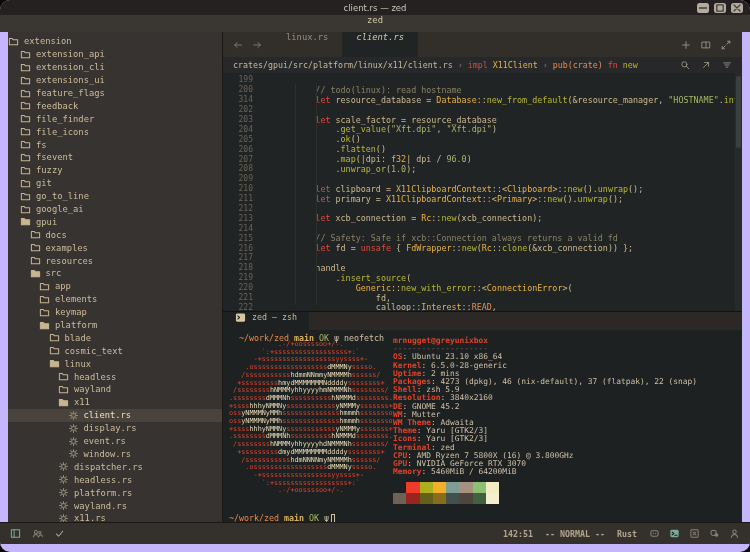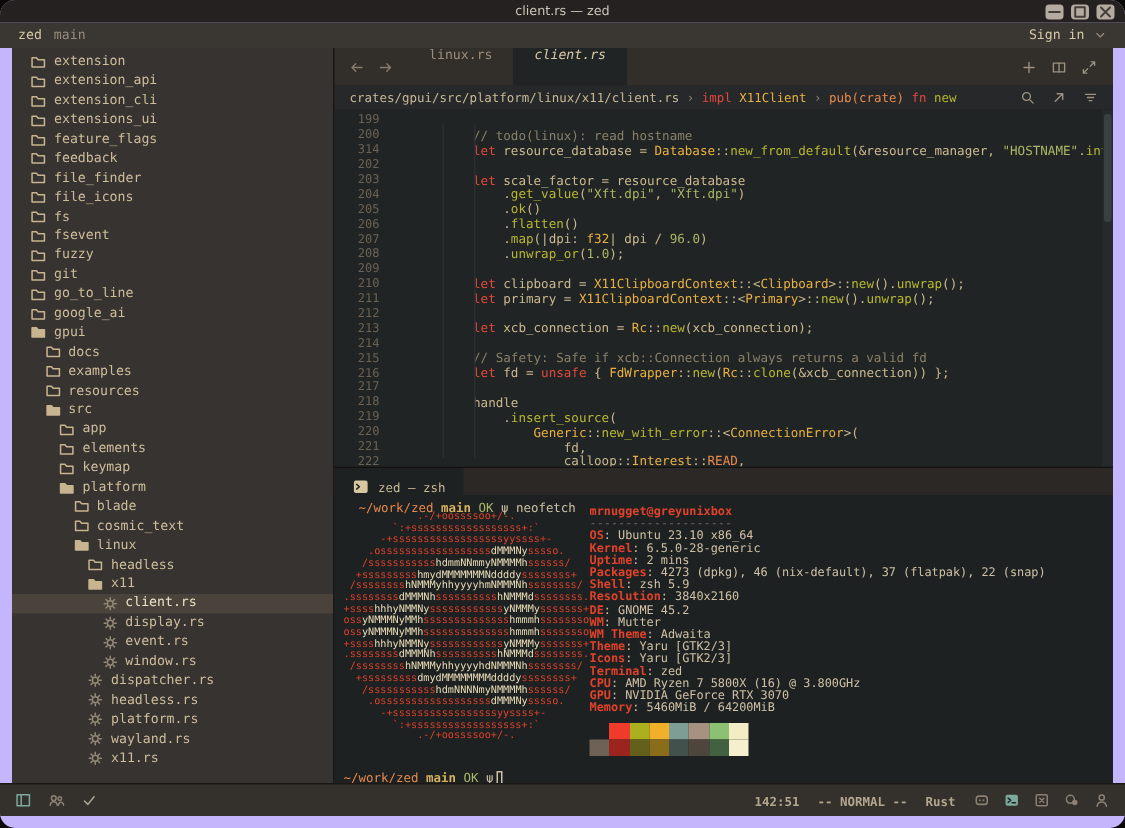--- a/index.html
+++ b/index.html
@@ -4,21 +4,21 @@
 <style>
   html,body{margin:0;padding:0;background:#0a0908;}
   *{box-sizing:border-box;}
   .window{position:relative;width:750px;height:552px;background:#c4b5fd;border-radius:10px;overflow:hidden;font-family:"DejaVu Sans",sans-serif;}
   
   .titlebar{height:15px;background:#242120;display:flex;align-items:center;justify-content:center;position:relative;}
   .titlebar .title{font-size:8.5px;color:#ccc4b8;}
   .win-controls{position:absolute;right:7px;top:2.5px;display:flex;gap:5px;}
   .win-btn{width:12px;height:10px;border-radius:2.5px;background:#b3aaa0;color:#443e37;display:flex;align-items:center;justify-content:center;}
   
-  .header{height:17px;background:#3a3632;display:flex;align-items:center;padding:0 12px;gap:8px;font-family:"DejaVu Sans Mono",monospace;}
+  .header{height:17px;background:#3a3632;display:flex;align-items:center;padding:0 12px;gap:8px;font-family:"DejaVu Sans Mono",monospace;flex-direction:column;}
   .proj{color:#d6c7a8;font-size:8.8px;}
   .branch{color:#968c7b;font-size:8.8px;}
   .header-right{margin-left:auto;display:flex;align-items:center;gap:6px;color:#d6c7a8;font-size:8.8px;}
   .header-right .ic{color:#968c7b;}
   
   .main{display:flex;height:490px;margin:0 8px;background:#151210;}
   
   .sidebar{width:215px;background:#373330;overflow:hidden;position:relative;border-right:1px solid #1a1715;padding-top:3px;flex:none;}
   .trow{height:12.9px;display:flex;align-items:center;font-family:"DejaVu Sans Mono",monospace;font-size:8.8px;color:#cdbd9c;white-space:nowrap;}
   .trow.sel{background:#4a433c;color:#ece0c4;}
@@ -41,21 +41,21 @@
   .gut{width:30px;text-align:right;color:#6b6254;flex:none;font-size:8px;}
   .ltext{margin-left:22px;white-space:pre;}
   .guide{position:absolute;top:10px;bottom:6px;width:1px;background:#2b2f2e;}
   .vscroll{position:absolute;right:0;top:0;width:7px;height:100%;background:#262a2b;}
   .vthumb{position:absolute;right:1px;top:3px;width:5px;height:72px;background:#3a403f;border-radius:2px;}
   .k{color:#e2493b;}.t{color:#e9b143;}.f{color:#b8b832;}.s{color:#a9b665;}.n{color:#a9b665;}
   .c{color:#8a8068;}.p{color:#cbb990;}.o{color:#e78a4e;}
   
   .terminal{height:211px;border-top:1px solid #141210;display:flex;flex-direction:column;flex:none;}
   .term-strip{height:18px;background:#2b2825;display:flex;flex:none;}
-  .term-tab{display:flex;align-items:flex-end;gap:6px;background:#1d2122;padding:0 12px;font-family:"DejaVu Sans Mono",monospace;font-size:8.3px;color:#c6b795;}
+  .term-tab{display:flex;align-items:flex-start;gap:6px;background:#1d2122;padding:0 12px;font-family:"DejaVu Sans Mono",monospace;font-size:8.3px;color:#c6b795;}
   .term-tab .ic{color:#d8c8a2;}
   .term-body{flex:1;background:#1d2122;position:relative;font-family:"DejaVu Sans Mono",monospace;overflow:hidden;}
   .prompt{position:absolute;left:16px;top:3px;font-size:8.3px;white-space:pre;}
   .prompt2{position:absolute;left:6px;top:183px;font-size:8.3px;white-space:pre;}
   .pdir{color:#e78a4e;}.pbr{color:#d8b15f;font-weight:bold;}.pok{color:#a9b665;}.psy{color:#cfc0a5;}.pcmd{color:#cfc0a5;}
   .cursor{display:inline-block;width:4.5px;height:8.5px;border:1px solid #cfc0a5;vertical-align:-1.5px;margin-left:2px;}
   .art{position:absolute;left:6px;top:11px;font-size:6.8px;line-height:7.7px;white-space:pre;margin:0;}
   .ar{color:#e1422a;}.aw{color:#eadcb6;}
   .nfo{position:absolute;left:170px;top:7px;font-size:7.9px;line-height:8.2px;white-space:pre;margin:0;}
   .ib{color:#e1422a;font-weight:bold;}.iv{color:#cfc0a5;}.id2{color:#6f675f;}
@@ -107,21 +107,21 @@
       <span class="ic" id="signin-chev" style="width: 9px; height: 9px;">
           <svg viewBox="0 0 12 12" fill="none" stroke="currentColor" stroke-width="1.1" stroke-linecap="round" stroke-linejoin="round">
             <path d="M3 4.5 6 7.5l3-3"></path>
           </svg>
         </span>
     </div>
   </div>
 
   <div class="main">
     <aside class="sidebar" id="file-tree">
-        <div class="trow" style="padding-left:12px">
+        <div class="trow" style="">
           <span class="ic fold">
             <svg viewBox="0 0 12 12" fill="none" stroke="currentColor" stroke-width="1.1" stroke-linecap="round" stroke-linejoin="round">
               <path d="M1.5 2.8h3.2l1.2 1.4h4.6v5.3h-9z"></path>
             </svg>
           </span>
           <span>extension</span>
         </div>
         <div class="trow" style="padding-left:12px">
           <span class="ic fold">
             <svg viewBox="0 0 12 12" fill="none" stroke="currentColor" stroke-width="1.1" stroke-linecap="round" stroke-linejoin="round">
@@ -322,20 +322,28 @@
           </span>
           <span>linux</span>
         </div>
         <div class="trow" style="padding-left:50px">
           <span class="ic fold">
             <svg viewBox="0 0 12 12" fill="none" stroke="currentColor" stroke-width="1.1" stroke-linecap="round" stroke-linejoin="round">
               <path d="M1.5 2.8h3.2l1.2 1.4h4.6v5.3h-9z"></path>
             </svg>
           </span>
           <span>headless</span>
+        </div>
+        <div class="trow" style="padding-left:50px">
+          <span class="ic fold">
+            <svg viewBox="0 0 12 12" fill="none" stroke="currentColor" stroke-width="1.1" stroke-linecap="round" stroke-linejoin="round">
+              <path d="M1.5 2.8h3.2l1.2 1.4h4.6v5.3h-9z"></path>
+            </svg>
+          </span>
+          <span>wayland</span>
         </div>
         <div class="trow" style="padding-left:50px">
           <span class="ic fold">
             <svg viewBox="0 0 12 12" fill="none" stroke="currentColor" stroke-width="1.1" stroke-linecap="round" stroke-linejoin="round">
               <path d="M1.5 2.8h3.2l1.2 1.4h4.6v5.3h-9z" fill="currentColor"></path>
             </svg>
           </span>
           <span>x11</span>
         </div>
         <div class="trow sel" style="padding-left:59.5px">

